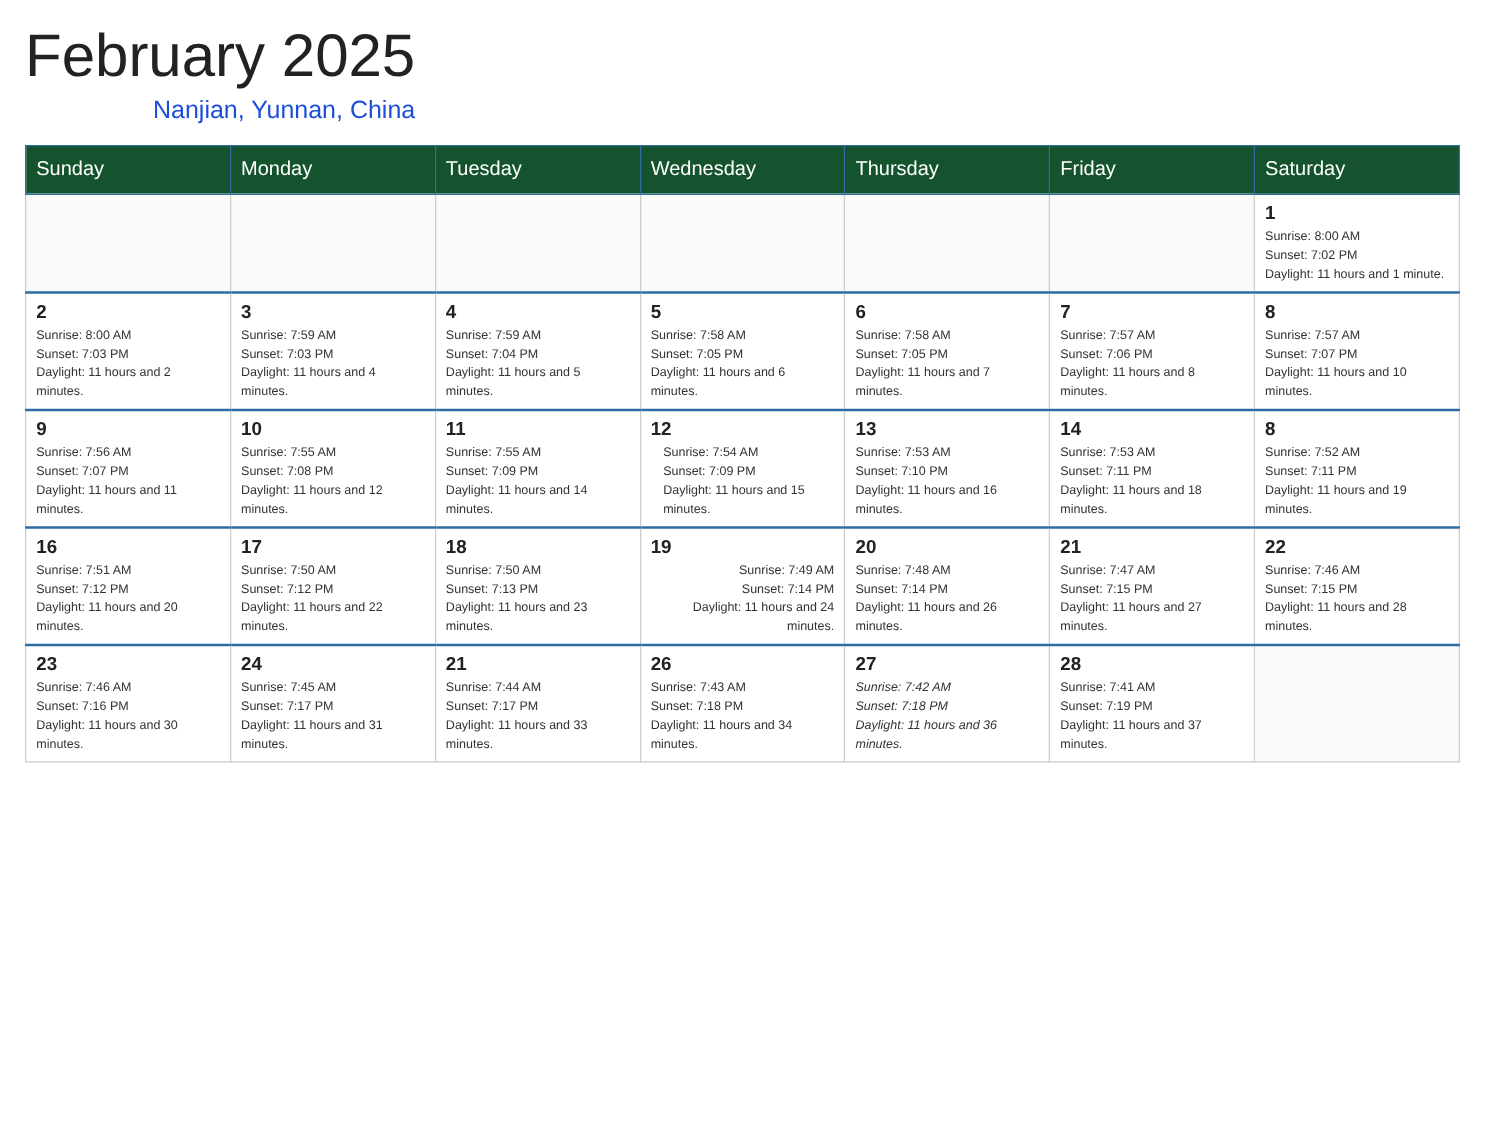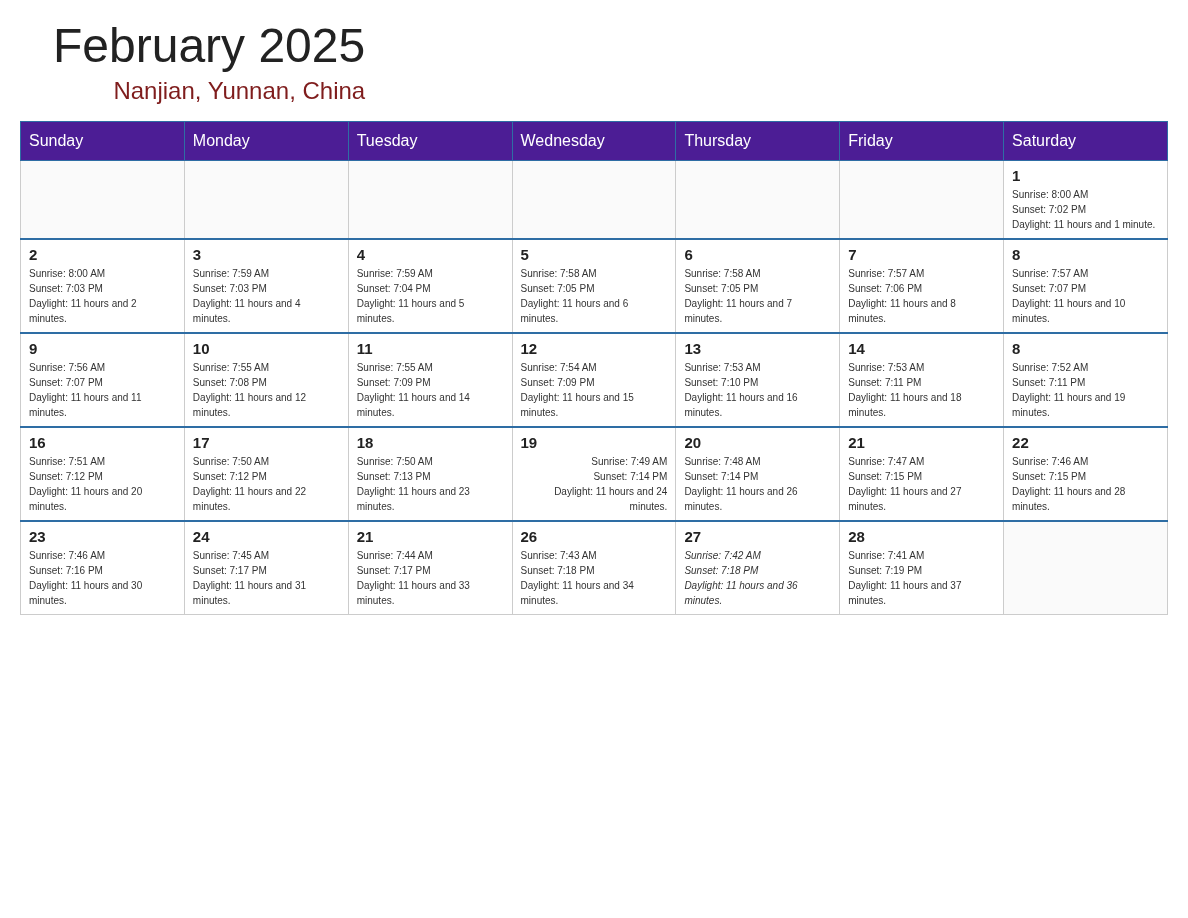--- a/index.html
+++ b/index.html
@@ -32,33 +32,32 @@
       color: #1a7abf;
     }
     .title-section {
       text-align: right;
     }
     .month-title {
       font-size: 48px;
       font-weight: normal;
       color: #222;
       line-height: 1.1;
-      margin-left: 33px;
     }
     .location {
-      font-size: 24px;
-      color: #7f1d1d;
+      font-size: 20px;
+      color: #1d4ed8;
       margin-top: 4px;
     }
     .calendar {
       width: 100%;
       border-collapse: collapse;
     }
     .calendar th {
-      background-color: #4c1d95;
+      background-color: #14532d;
       color: #fff;
       font-size: 16px;
       font-weight: normal;
       padding: 10px 8px;
       text-align: left;
       border: 1px solid #2e6da4;
     }
     .calendar td {
       vertical-align: top;
       border: 1px solid #ccc;
@@ -185,21 +184,21 @@
 Daylight: 11 hours and 12 minutes.</div>
         </td>
         <td>
           <span class="day-number">11</span>
           <div class="day-info" style="white-space: pre-line;">Sunrise: 7:55 AM
 Sunset: 7:09 PM
 Daylight: 11 hours and 14 minutes.</div>
         </td>
         <td>
           <span class="day-number">12</span>
-          <div class="day-info" style="white-space: pre-line;">Sunrise: 7:54 AM
+          <div class="day-info" style="white-space: pre-line; margin-left: 10px;">Sunrise: 7:54 AM
 Sunset: 7:09 PM
 Daylight: 11 hours and 15 minutes.</div>
         </td>
         <td>
           <span class="day-number">13</span>
           <div class="day-info" style="white-space: pre-line;">Sunrise: 7:53 AM
 Sunset: 7:10 PM
 Daylight: 11 hours and 16 minutes.</div>
         </td>
         <td>

